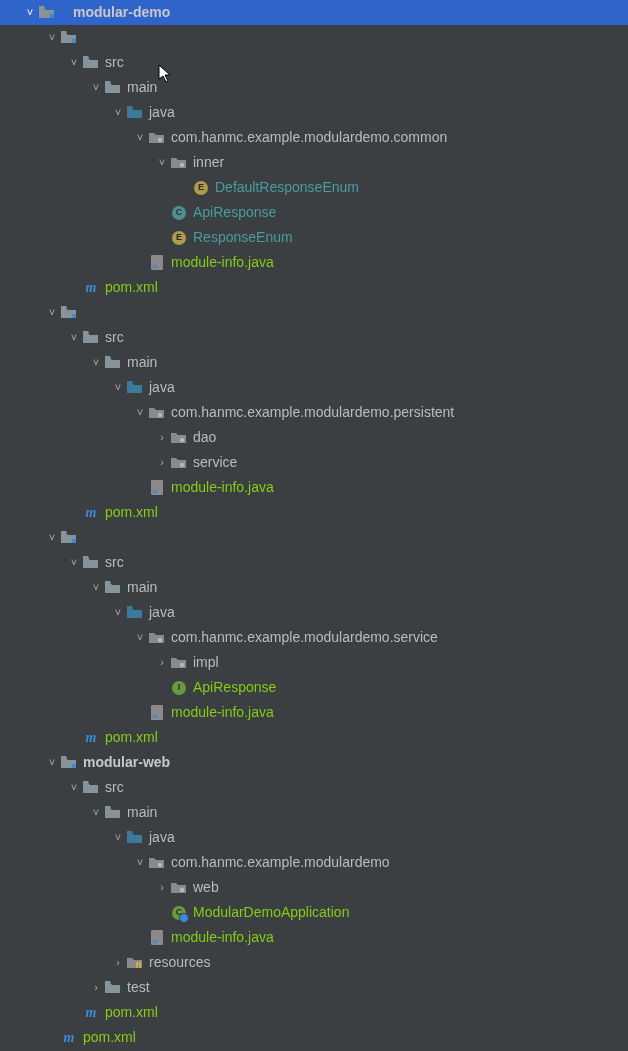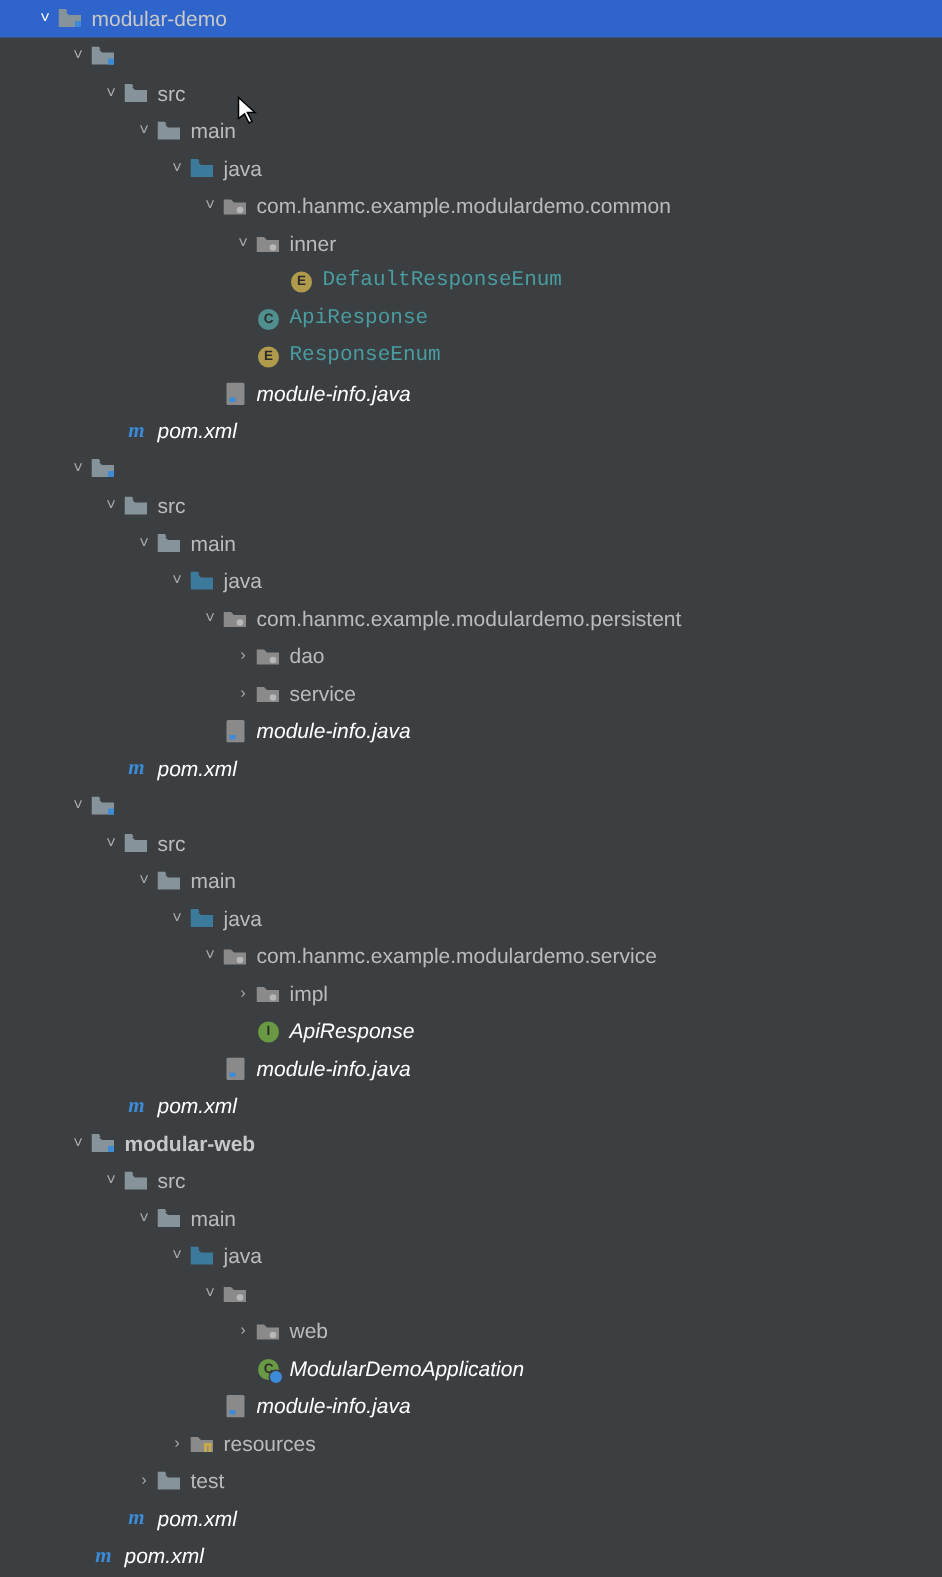--- a/index.html
+++ b/index.html
@@ -42,24 +42,24 @@
     width: 18px;
     flex: 0 0 18px;
     display: flex;
     align-items: center;
     justify-content: center;
     margin-right: 4px;
   }
   .folder-icon svg, .pkg-icon svg, .src-icon svg, .module-icon svg,
   .m-icon, .circle-icon, .java-icon svg, .run-icon svg { display: block; }
   .label { padding-left: 1px; }
-  .row.selected .label { font-weight: 400; }
+  .row.selected .label { font-weight: 700; margin-left: 12px; }
   .bold { font-weight: 600; color: #c8c8c8; }
-  .link { color: #ffffff; font-style: italic; }
-  .link-teal { color: #499c9f; font-family: Liberation Mono, monospace; }
+  .link { color: #84cc16; }
+  .link-teal { color: #499c9f; }
   .m-icon {
     color: #3c8bd9;
     font-style: italic;
     font-family: Georgia, "Times New Roman", serif;
     font-weight: bold;
     font-size: 14px;
     text-align: center;
     width: 18px;
   }
   .circle {
@@ -577,20 +577,21 @@
       <span class="indent"></span>
       <span class="indent"></span>
       <span class="indent"></span>
       <span class="arrow">˅</span>
       <span class="icon">
         <svg width="16" height="13" viewBox="0 0 16 13">
     <path d="M0 2 L5 2 L7 4 L15 4 L15 12 L0 12 Z" fill="#8a8a8a"></path>
     <circle cx="11" cy="9" r="2.2" fill="#b8b8b8"></circle>
   </svg>
       </span>
+      <span class="label">com.hanmc.example.modulardemo</span>
     </div>
     <div class="row">
       <span class="indent"></span>
       <span class="indent"></span>
       <span class="indent"></span>
       <span class="indent"></span>
       <span class="indent"></span>
       <span class="indent"></span>
       <span class="indent"></span>
       <span class="arrow">›</span>

